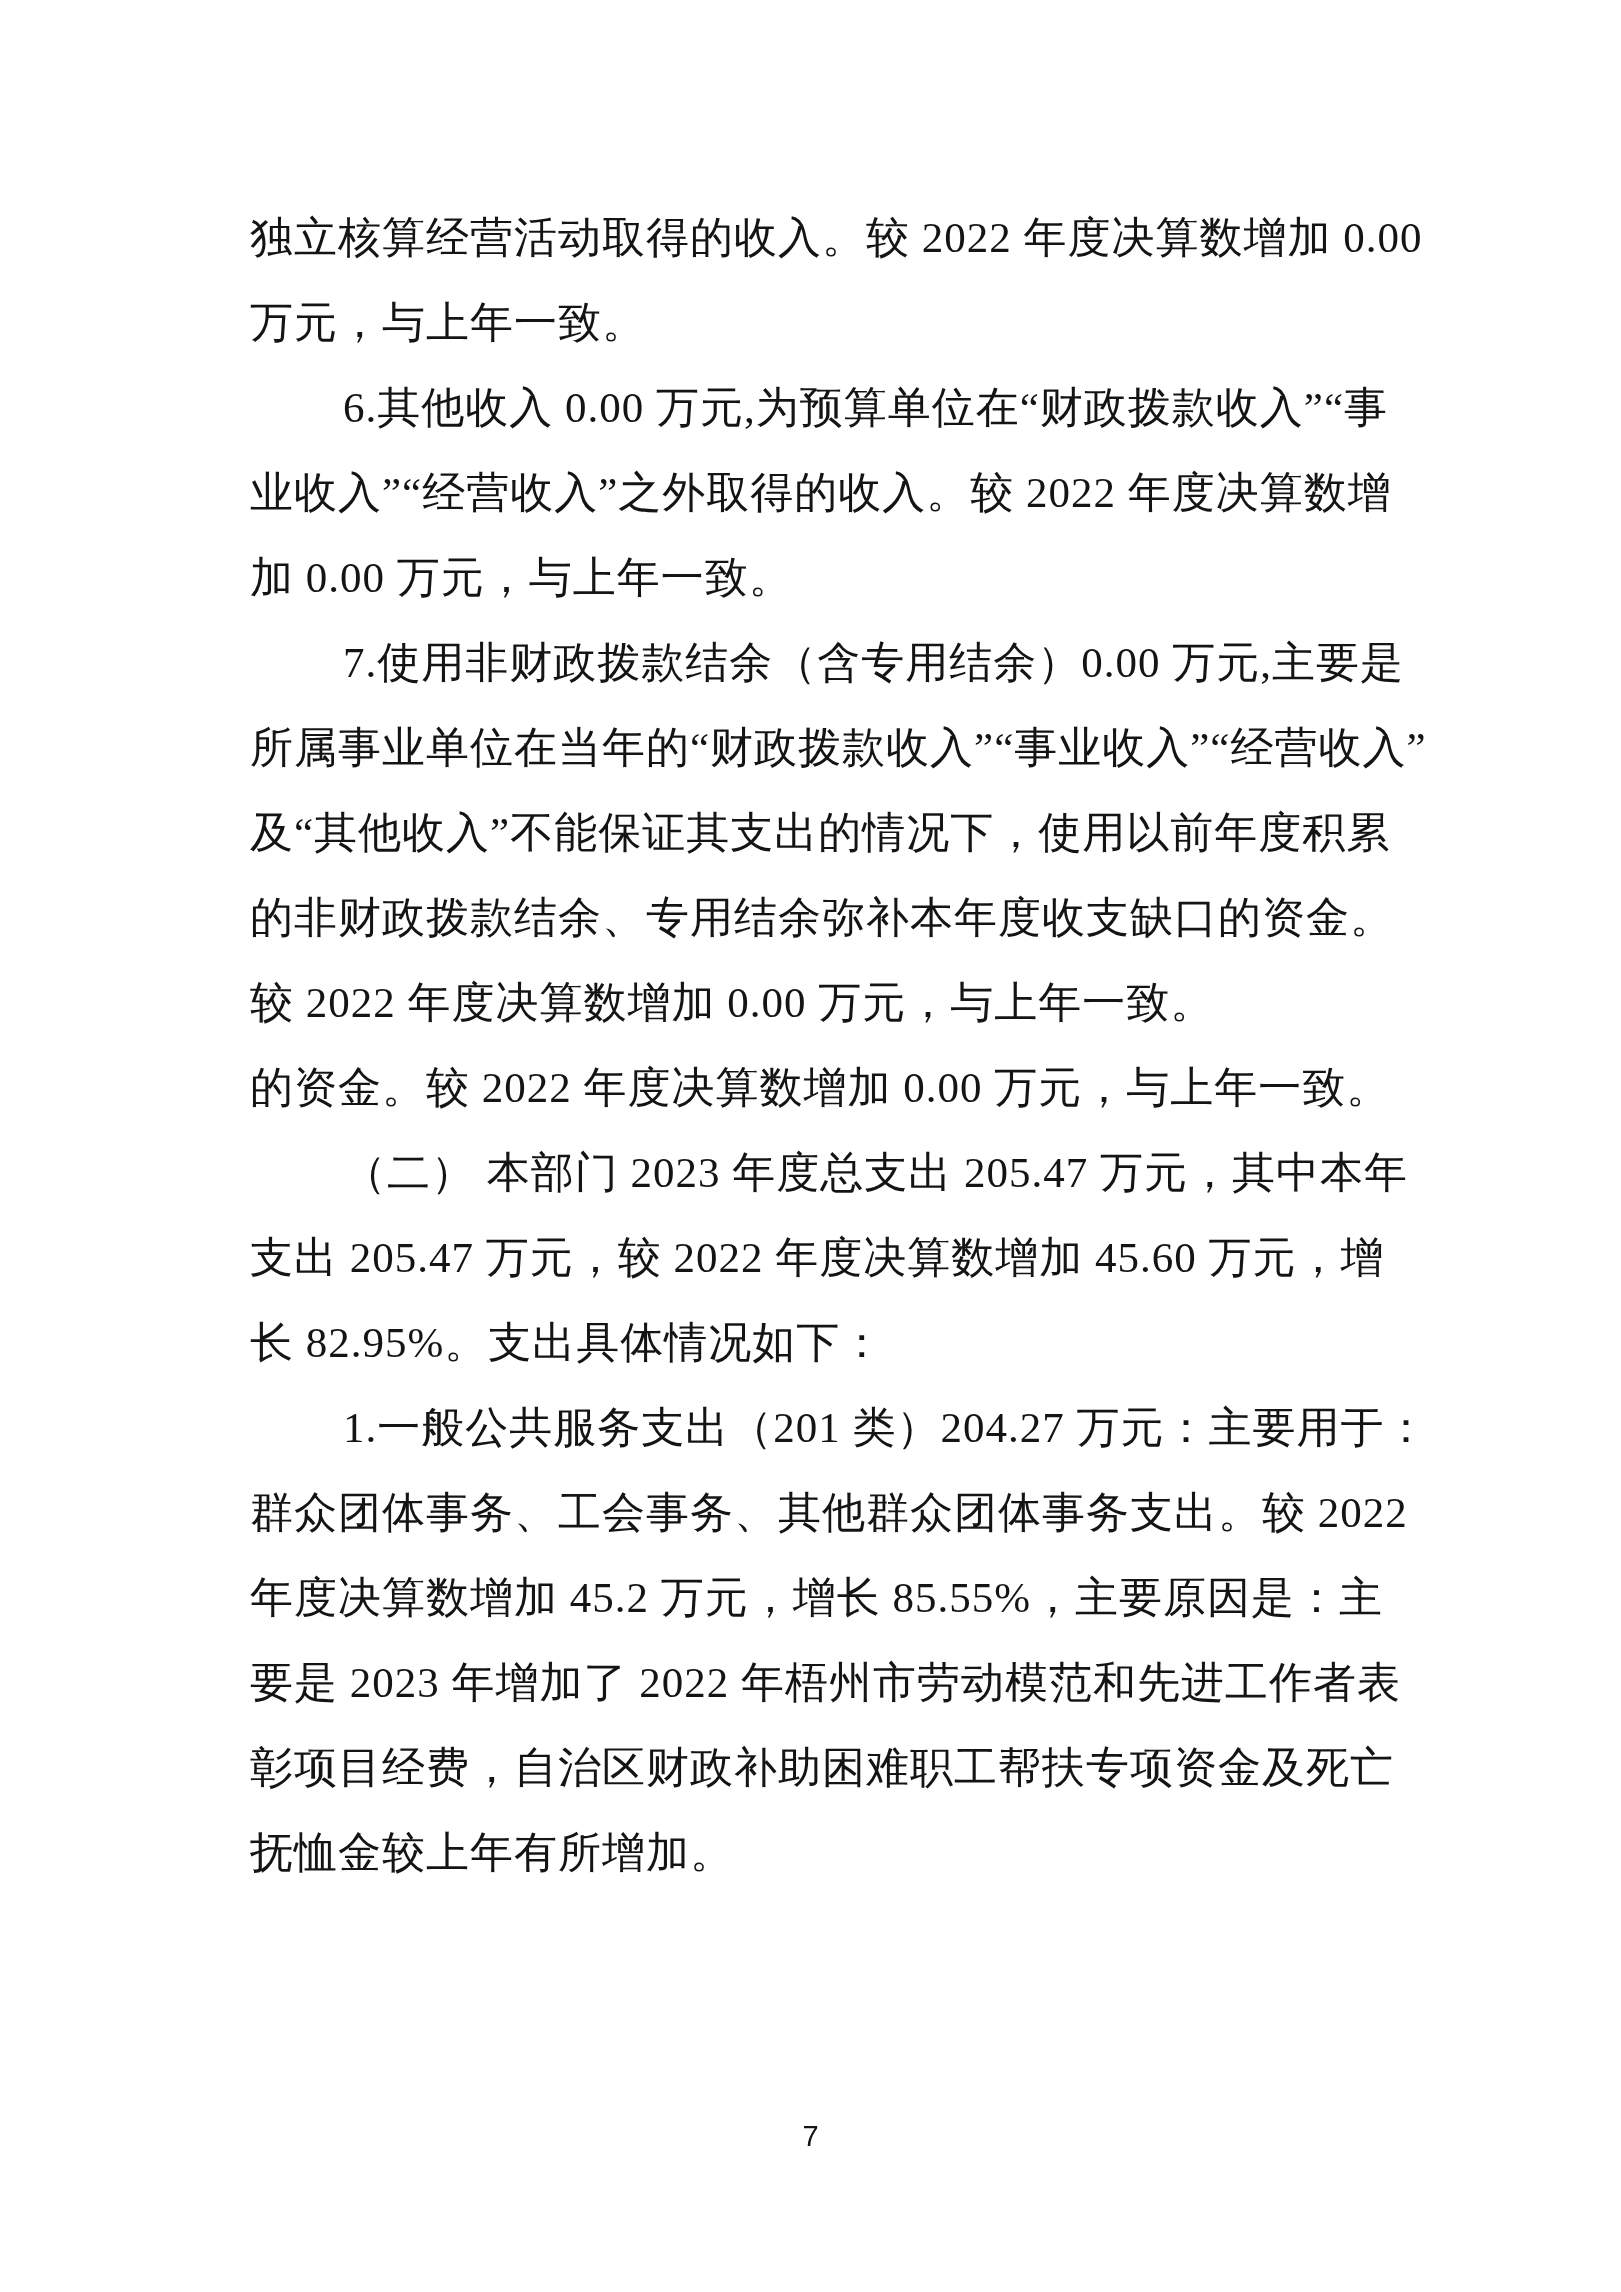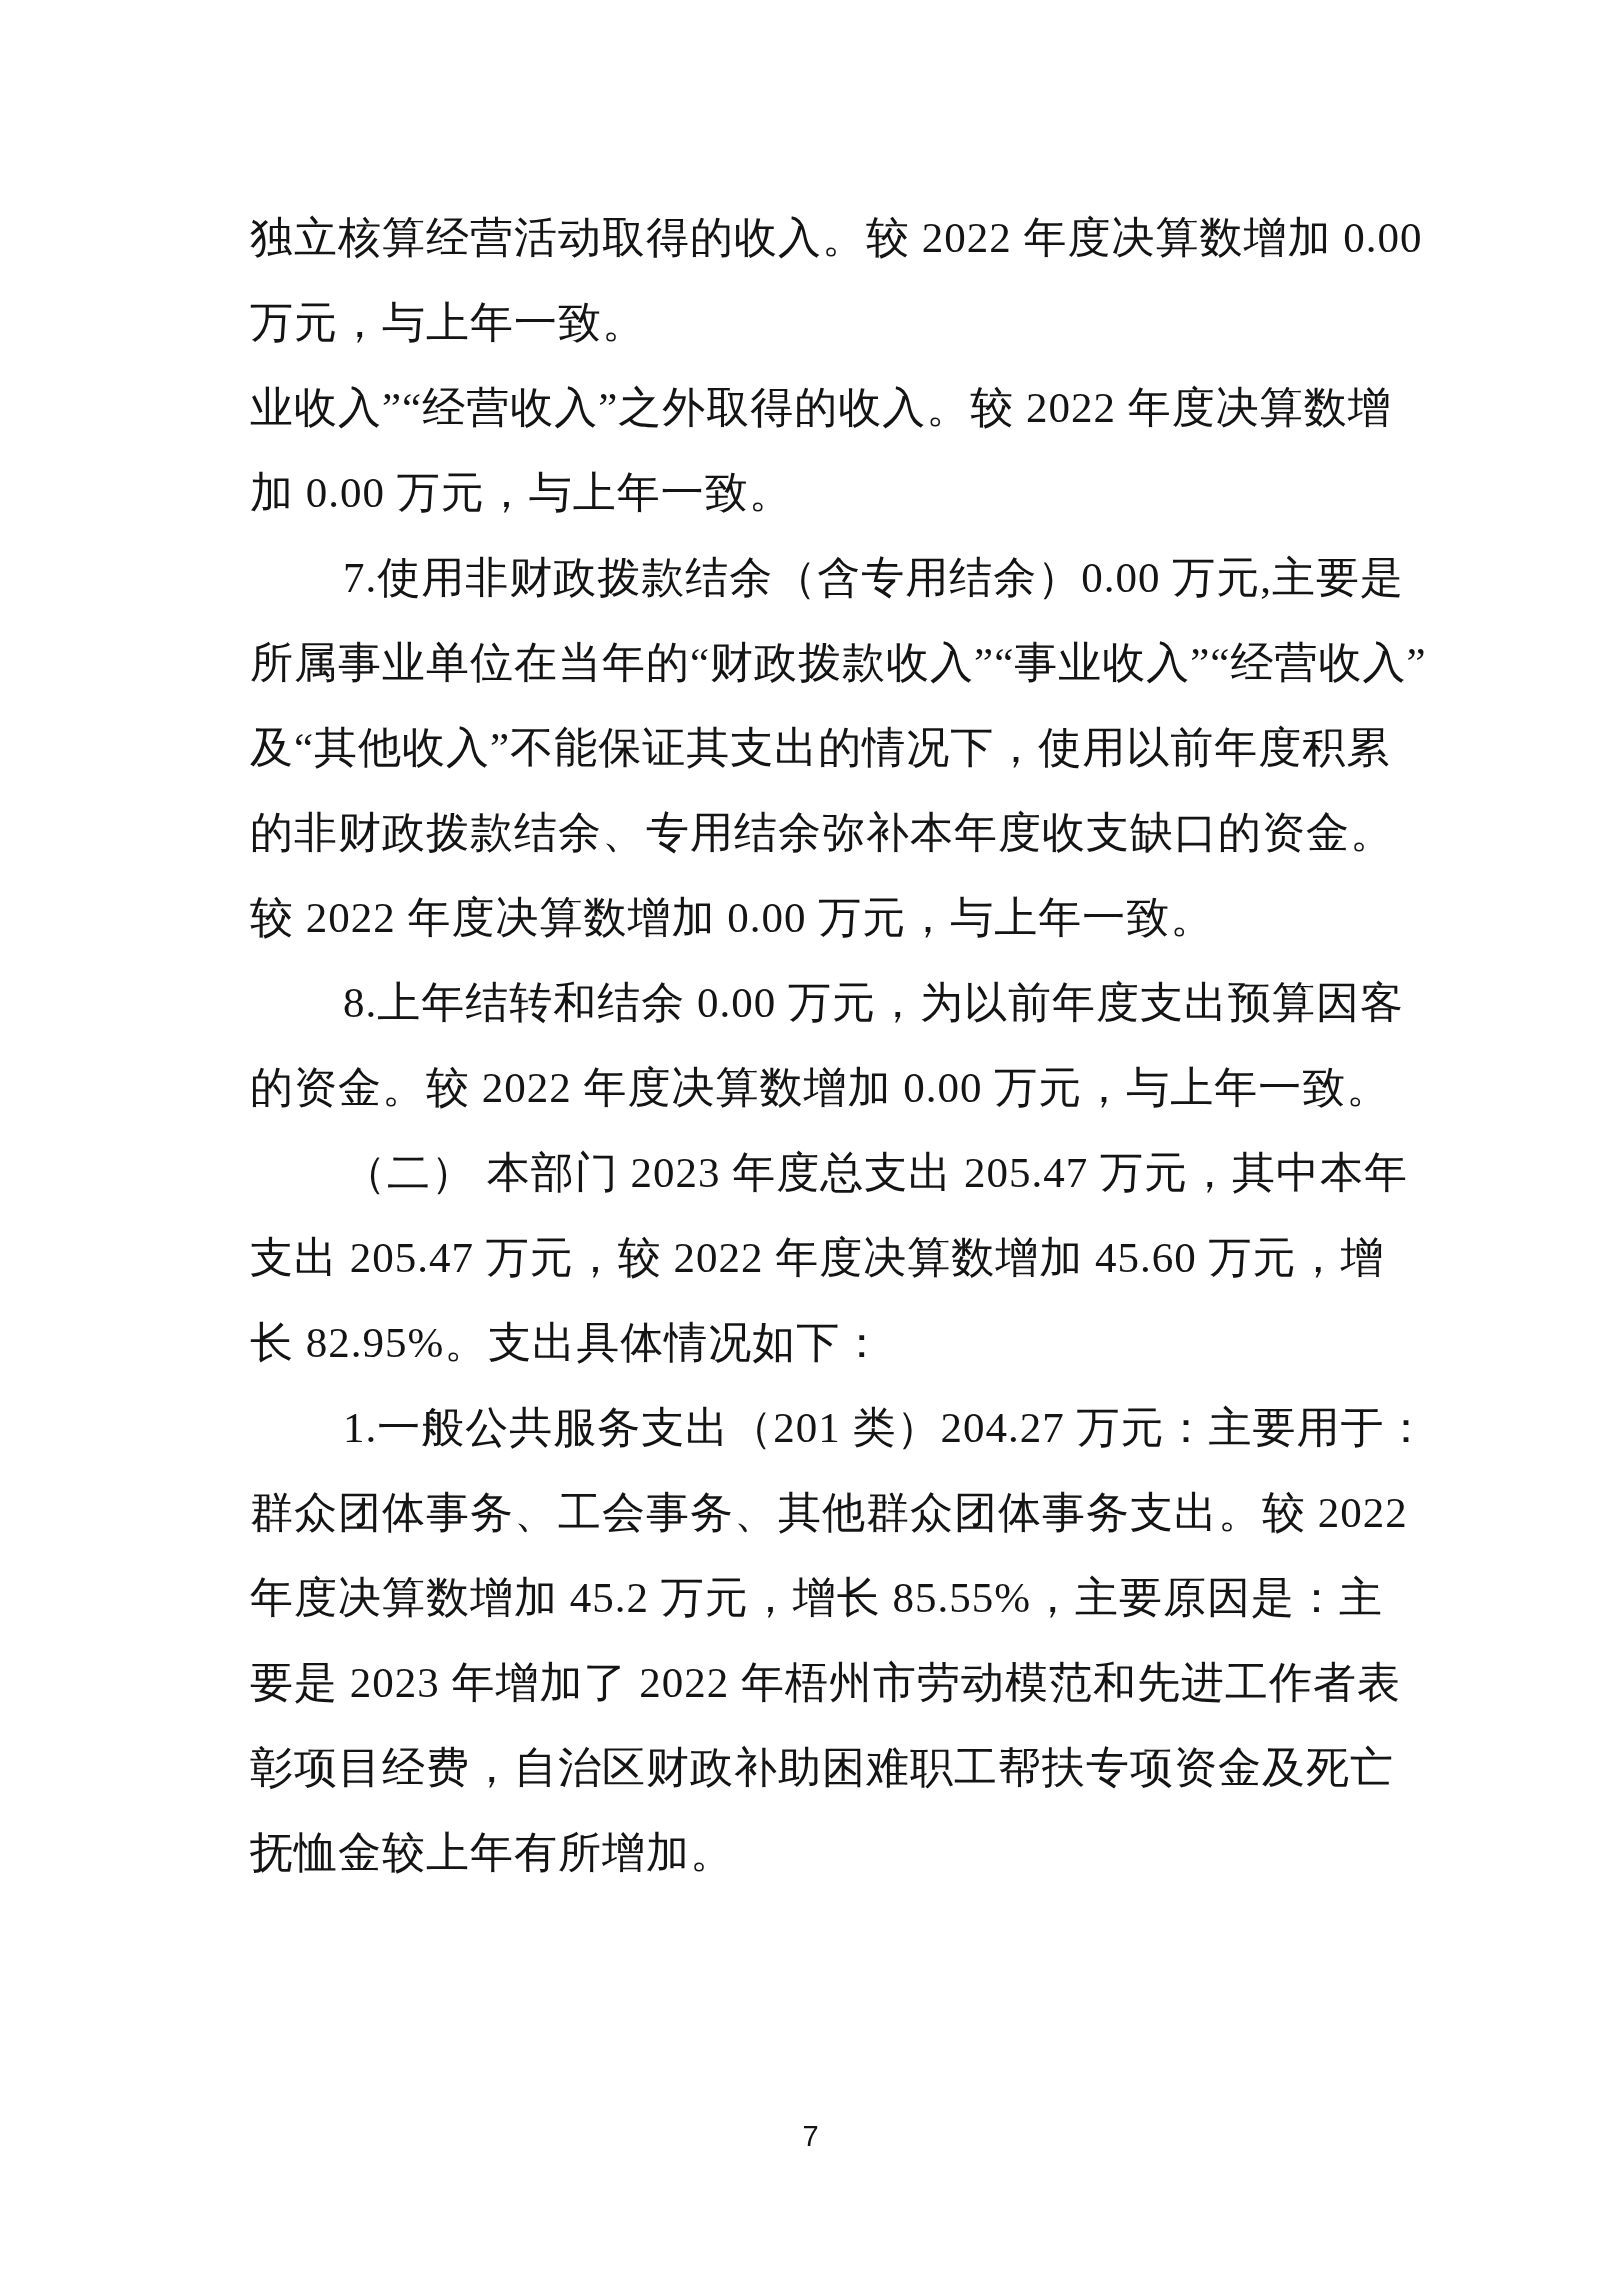--- a/index.html
+++ b/index.html
@@ -51,28 +51,28 @@
     line-height: 39px;
   }
 </style>
 </head>
 <body style="--page-bg: #ffffff; --text-color: #141414;">
 
 <div class="page">
   <div class="text-block">
       <div class="line j">独立核算经营活动取得的收入。较 2022 年度决算数增加 0.00</div>
       <div class="line">万元，与上年一致。</div>
+      <div class="line j ind">6.其他收入 0.00 万元,为预算单位在“财政拨款收入”“事</div>
       <div class="line j">业收入”“经营收入”之外取得的收入。较 2022 年度决算数增</div>
       <div class="line">加 0.00 万元，与上年一致。</div>
       <div class="line j ind">7.使用非财政拨款结余（含专用结余）0.00 万元,主要是</div>
       <div class="line j">所属事业单位在当年的“财政拨款收入”“事业收入”“经营收入”</div>
       <div class="line j">及“其他收入”不能保证其支出的情况下，使用以前年度积累</div>
       <div class="line j">的非财政拨款结余、专用结余弥补本年度收支缺口的资金。</div>
       <div class="line">较 2022 年度决算数增加 0.00 万元，与上年一致。</div>
-      <div class="line j ind">8.上年结转和结余 0.00 万元，为以前年度支出预算因客</div>
       <div class="line">的资金。较 2022 年度决算数增加 0.00 万元，与上年一致。</div>
       <div class="line j ind">（二） 本部门 2023 年度总支出 205.47 万元，其中本年</div>
       <div class="line j">支出 205.47 万元，较 2022 年度决算数增加 45.60 万元，增</div>
       <div class="line">长 82.95%。支出具体情况如下：</div>
       <div class="line j ind">1.一般公共服务支出（201 类）204.27 万元：主要用于：</div>
       <div class="line j">群众团体事务、工会事务、其他群众团体事务支出。较 2022</div>
       <div class="line j">年度决算数增加 45.2 万元，增长 85.55%，主要原因是：主</div>
       <div class="line j">要是 2023 年增加了 2022 年梧州市劳动模范和先进工作者表</div>
       <div class="line j">彰项目经费，自治区财政补助困难职工帮扶专项资金及死亡</div>
       <div class="line">抚恤金较上年有所增加。</div>

